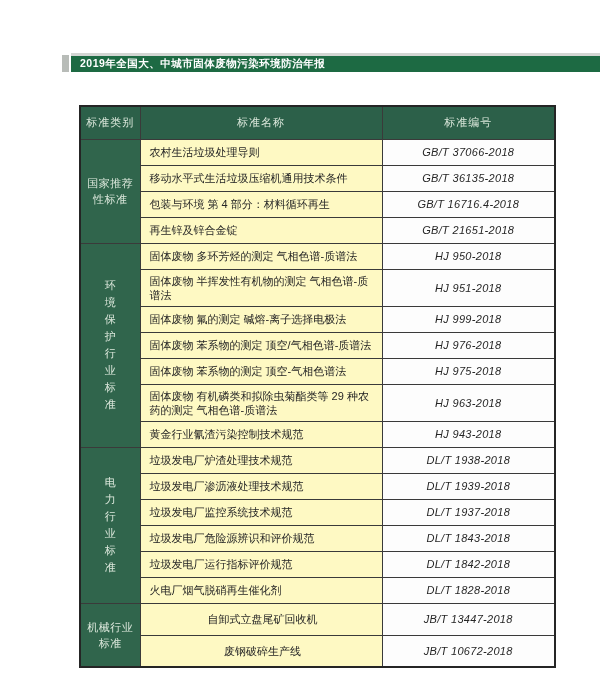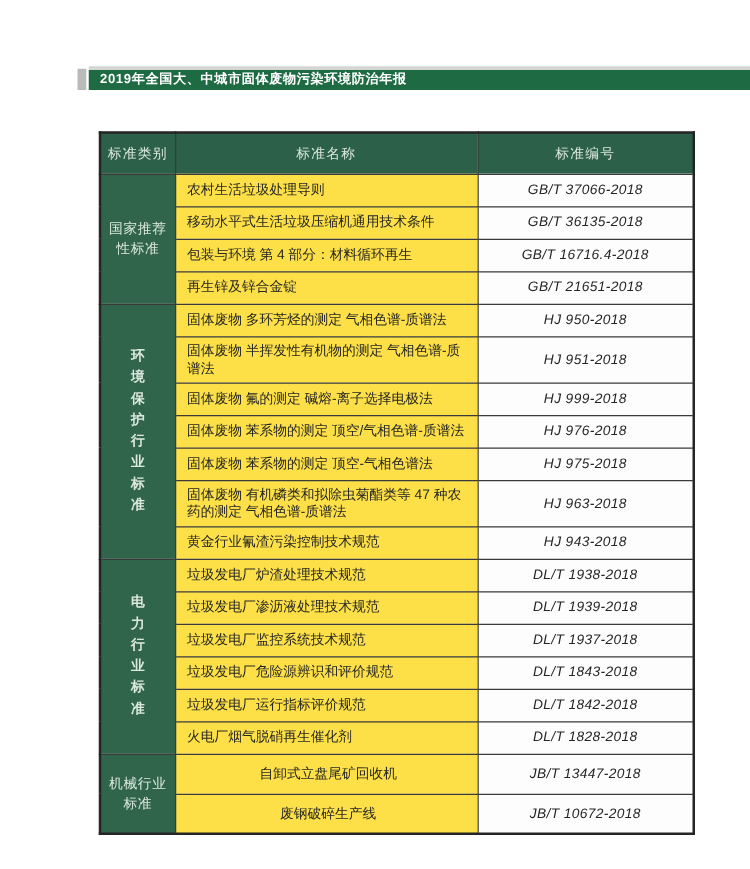--- a/index.html
+++ b/index.html
@@ -65,24 +65,23 @@
     max-width: 50px;
     line-height: 16px;
     letter-spacing: 0.5px;
   }
   .cat-vertical {
     display: inline-block;
     width: 12px;
     word-break: break-all;
     line-height: 17px;
     white-space: normal;
-    font-weight: bold;
   }
   .std-table td.cell-name {
-    background: #fde047;
+    background: #fef9c3;
     color: #262626;
     text-align: left;
     padding: 4px 6px 4px 9px;
     height: 26px;
     line-height: 14px;
     vertical-align: middle;
   }
   .std-table td.cell-code {
     background: #fdfdfd;
     color: #262626;
@@ -150,21 +149,21 @@
       </tr>
       <tr>
         <td class="cell-name">固体废物 苯系物的测定 顶空/气相色谱-质谱法</td>
         <td class="cell-code">HJ 976-2018</td>
       </tr>
       <tr>
         <td class="cell-name">固体废物 苯系物的测定 顶空-气相色谱法</td>
         <td class="cell-code">HJ 975-2018</td>
       </tr>
       <tr>
-        <td class="cell-name">固体废物 有机磷类和拟除虫菊酯类等 47 种农药的测定 气相色谱-质谱法</td>
+        <td class="cell-name">固体废物 有机磷类和拟除虫菊酯类等 29 种农药的测定 气相色谱-质谱法</td>
         <td class="cell-code">HJ 963-2018</td>
       </tr>
       <tr>
         <td class="cell-name">黄金行业氰渣污染控制技术规范</td>
         <td class="cell-code">HJ 943-2018</td>
       </tr>
       <tr>
         <td class="cell-category" rowspan="6"><span class="cat-vertical">电力行业标准</span></td>
         <td class="cell-name">垃圾发电厂炉渣处理技术规范</td>
         <td class="cell-code">DL/T 1938-2018</td>

